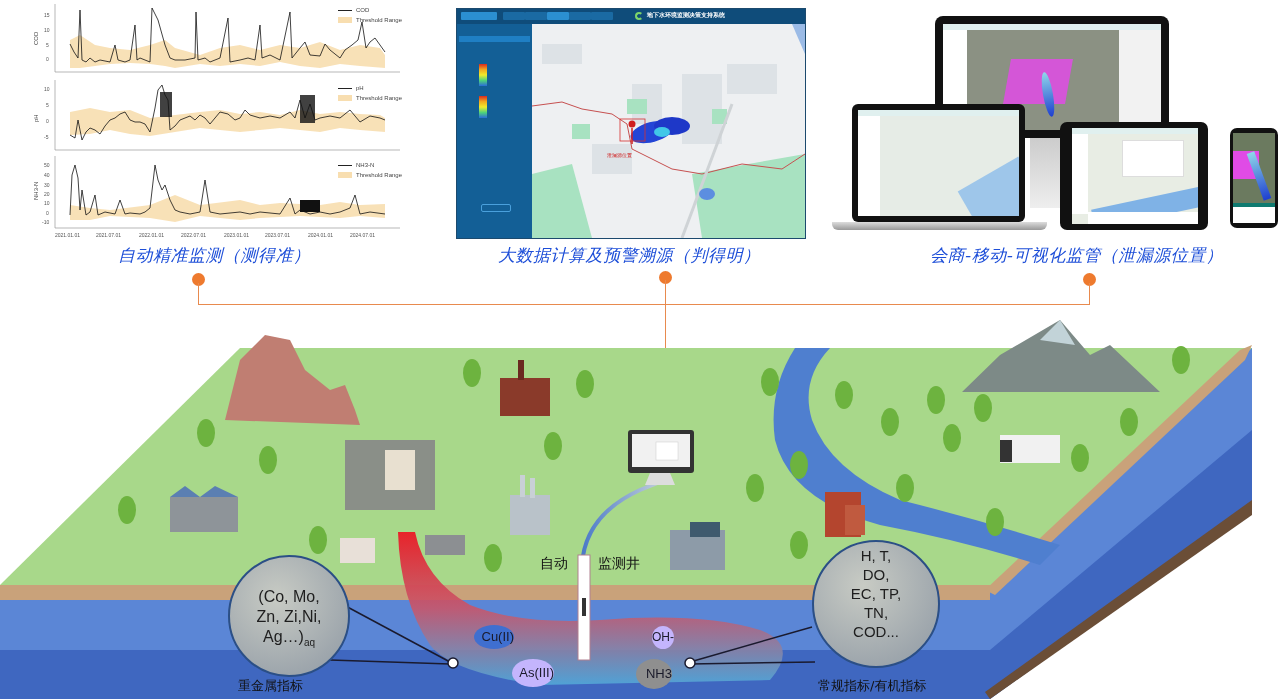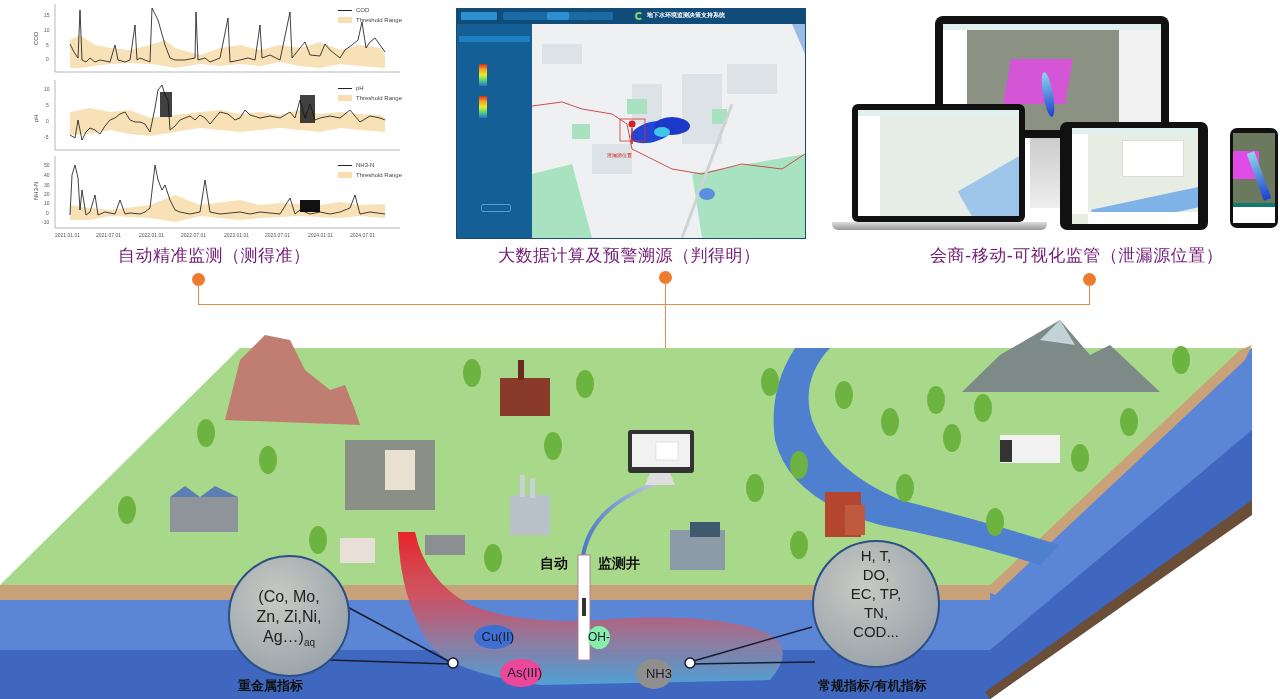--- a/index.html
+++ b/index.html
@@ -1,39 +1,39 @@
 <!DOCTYPE html>
 <html><head>
 <meta charset="utf-8">
 <style>
   html,body{margin:0;padding:0;background:#ffffff;}
   body{width:1280px;height:699px;position:relative;overflow:hidden;font-family:"DejaVu Sans",sans-serif;}
   .abs{position:absolute;}
   
-  .caption{position:absolute;font-family:"DejaVu Sans",sans-serif;font-size:17px;color:#701a75;white-space:nowrap;letter-spacing:0.5px;}
+  .caption{position:absolute;font-family:"DejaVu Sans",sans-serif;font-size:17px;color:#1d4ed8;white-space:nowrap;letter-spacing:0.5px;font-style:italic;}
   .dot{position:absolute;width:13px;height:13px;border-radius:50%;background:#ee7a2e;}
   .oline{position:absolute;background:#e88a4e;}
   .legend{position:absolute;font-size:6px;color:#444;line-height:10px;font-family:"Liberation Sans",sans-serif;}
   .legend .sw{display:inline-block;width:14px;height:1px;background:#222;vertical-align:middle;margin-right:4px;}
   .legend .sw2{display:inline-block;width:14px;height:6px;background:#f8deb0;vertical-align:middle;margin-right:4px;}
   .ylab{position:absolute;font-size:6px;color:#444;transform:rotate(-90deg);transform-origin:left top;font-family:"Liberation Sans",sans-serif;}
   .tick{position:absolute;font-size:5px;color:#555;font-family:"Liberation Sans",sans-serif;}
   .xtick{position:absolute;font-size:5px;color:#555;top:232px;font-family:"Liberation Sans",sans-serif;}
   
   .dash{position:absolute;left:456px;top:8px;width:348px;height:229px;background:#e9eef1;border:1px solid #1c4a6e;overflow:hidden;}
   .dash-top{position:absolute;left:0;top:0;width:100%;height:15px;background:#0f4c7a;}
   .dash-side{position:absolute;left:0;top:15px;width:75px;height:214px;background:#135f96;}
   .dash-map{position:absolute;left:75px;top:15px;width:273px;height:214px;background:#eef1f3;overflow:hidden;}
   .navbtn{position:absolute;top:3px;height:8px;font-size:4px;color:#cfe6f7;background:#1a6aa3;border-radius:1px;padding:0 3px;line-height:8px;}
   .dash-title{position:absolute;left:190px;top:2px;font-size:6px;color:#fff;font-weight:bold;}
   
   .device{position:absolute;background:#111;border-radius:8px;}
   .screen{position:absolute;background:#dfe6dc;overflow:hidden;}
   
-  .label-bold{position:absolute;font-weight:bold;color:#111;font-size:13px;white-space:nowrap;}
+  .label-bold{position:absolute;font-weight:normal;color:#111;font-size:13px;white-space:nowrap;}
   .bubble{position:absolute;border-radius:50%;border:2px solid #2b4f86;background:radial-gradient(circle at 40% 35%,#c8cbc4,#9fa7ad 70%,#8e9aa6);overflow:hidden;}
   .bubble-text{position:absolute;width:100%;text-align:center;font-family:"Liberation Sans",sans-serif;color:#1e1e1e;}
   .ion{position:absolute;border-radius:50%;font-family:"Liberation Sans",sans-serif;font-size:13px;text-align:right;color:#1a1a2a;}
 </style>
 </head>
 <body>
 
 <div>
   <svg class="abs" style="left:0;top:0" width="400" height="240">
 
@@ -324,18 +324,18 @@
     <div>H,  T,</div>
     <div>DO,</div>
     <div>EC,  TP,</div>
     <div>TN,</div>
     <div>COD...</div>
   </div>
 </div>
 <div class="label-bold" style="left:818px;top:677px">常规指标/有机指标</div>
 
 <div class="ion" style="left:474px;top:625px;width:40px;height:24px;line-height:24px;background:#3f6fd0">Cu(II)</div>
-<div class="ion" style="left:500px;top:659px;width:42px;height:28px;line-height:28px;background:#ec4899">As(III)</div>
-<div class="ion" style="left:588px;top:626px;width:22px;height:23px;line-height:22px;background:#86efac;font-size:12px">OH-</div>
+<div class="ion" style="left:512px;top:659px;width:42px;height:28px;line-height:28px;background:#c4b5fd">As(III)</div>
+<div class="ion" style="left:652px;top:626px;width:22px;height:23px;line-height:22px;background:#c4b5fd;font-size:12px">OH-</div>
 <div class="ion" style="left:636px;top:659px;width:36px;height:30px;line-height:30px;background:#8f8f8f">NH3</div>
 
 <div class="label-bold" style="left:540px;top:555px;font-size:14px">自动</div>
 <div class="label-bold" style="left:598px;top:555px;font-size:14px">监测井</div>
 
 </body></html>

